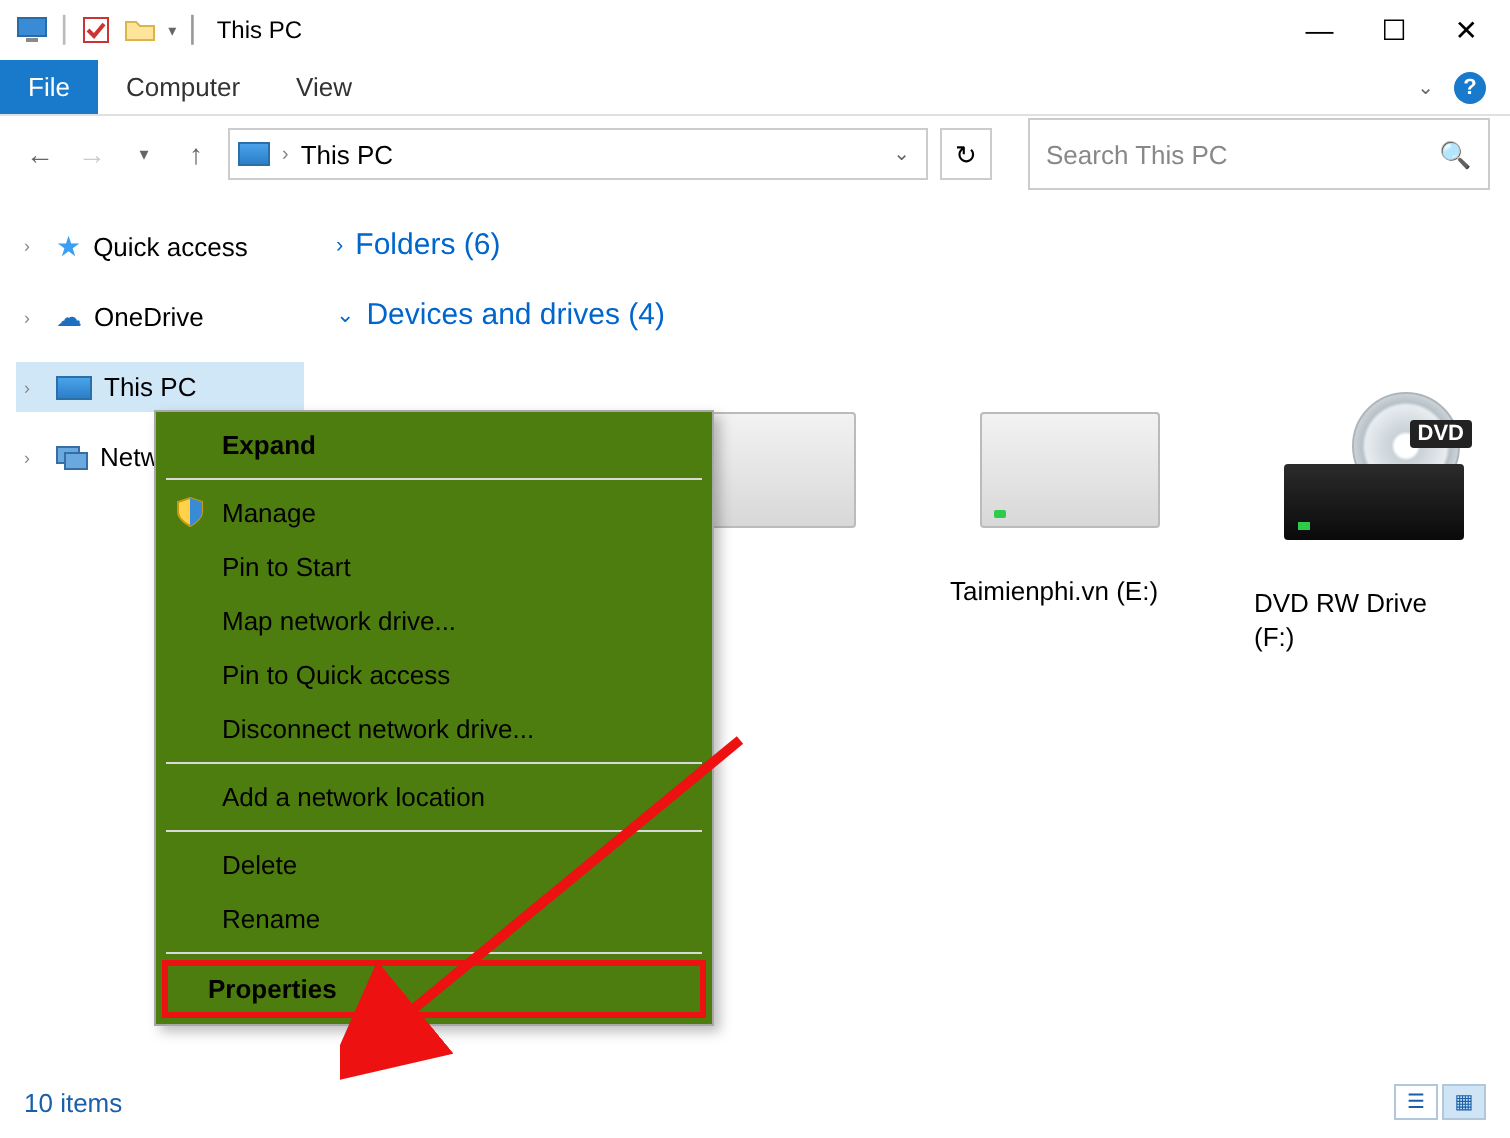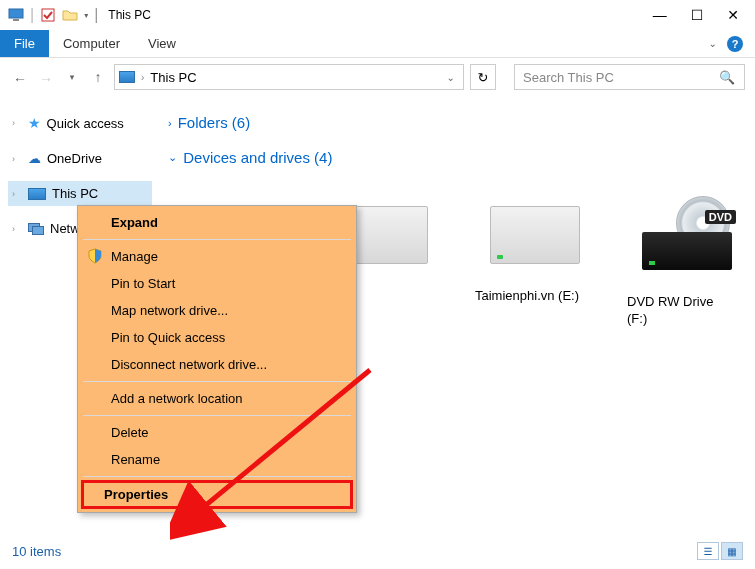--- a/index.html
+++ b/index.html
@@ -19,21 +19,21 @@
 .ribbon-tabs .chev { font-size: 10px; color: #666; }
 .ribbon-tabs .help-icon { width: 16px; height: 16px; border-radius: 50%; background: #1979ca; color: #fff; font-size: 11px; display: flex; align-items: center; justify-content: center; font-weight: bold; }
 
 .navbar { height: 38px; display: flex; align-items: center; padding: 6px 10px; gap: 6px; }
 .navbtn { width: 20px; text-align: center; color: #666; font-size: 14px; }
 .addr { flex: 0 0 350px; height: 26px; border: 1px solid #ccc; display: flex; align-items: center; padding: 0 4px; gap: 6px; font-size: 13px; }
 .addr .pc-mini { width: 16px; height: 12px; background: linear-gradient(#4aa3e8,#2b7fc9); border: 1px solid #2b6fa8; }
 .addr .crumb-sep { color: #888; font-size: 10px; }
 .addr .drop { margin-left: auto; font-size: 10px; color: #666; padding: 0 4px; }
 .refresh { width: 26px; height: 26px; border: 1px solid #ccc; display: flex; align-items: center; justify-content: center; font-size: 13px; }
-.searchbox { flex: 1; height: 26px; border: 1px solid #ccc; display: flex; align-items: center; padding: 0 8px; color: #888; font-size: 13px; margin-left: 12px; gap: 44px; }
+.searchbox { flex: 1; height: 36px; border: 1px solid #ccc; display: flex; align-items: center; padding: 0 8px; color: #888; font-size: 13px; margin-left: 12px; gap: 44px; }
 .searchbox .mag { margin-left: auto; }
 
 .body { display: flex; height: 445px; }
 .sidebar { width: 185px; padding: 14px 8px; }
 .tree-item { display: flex; align-items: center; gap: 6px; padding: 5px 4px; font-size: 13px; color: #000; }
 .tree-item .exp { width: 10px; font-size: 9px; color: #888; }
 .tree-item.selected { background: #d0e7f8; }
 .star { color: #3a9ff2; font-size: 14px; }
 .cloud { color: #1e6fbf; font-size: 13px; }
 .pc-icon-sm { width: 18px; height: 12px; background: linear-gradient(#4aa3e8,#2b7fc9); border: 1px solid #2b6fa8; display: inline-block; }
@@ -50,21 +50,21 @@
 .drive .drv-img { width: 90px; height: 58px; margin: 0 auto 10px auto; position: relative; }
 .hdd { background: linear-gradient(#f2f2f2,#d8d8d8); border: 1px solid #bbb; border-radius: 2px; position: relative; }
 .hdd::after { content: ""; position: absolute; bottom: 4px; left: 6px; width: 6px; height: 4px; background: #2eca4a; border-radius: 1px; }
 .dvd-img { width: 90px; height: 64px; position: relative; margin: 0 auto 6px auto; }
 .dvd-disc { width: 54px; height: 54px; border-radius: 50%; background: radial-gradient(circle, #fff 15%, #c9d2d8 20%, #e7ecef 55%, #b8c1c7 60%, #dce3e7 80%); position: absolute; top: -10px; right: 2px; border: 1px solid #aeb6bc; }
 .dvd-tray { width: 90px; height: 38px; background: linear-gradient(#2b2b2b,#0a0a0a); border-radius: 2px; position: absolute; bottom: 0; }
 .dvd-tray::after { content: ""; position: absolute; bottom: 5px; left: 7px; width: 6px; height: 4px; background: #2eca4a; }
 .dvd-badge { position: absolute; top: 4px; right: -4px; background: #222; color: #fff; font-size: 11px; font-weight: bold; padding: 1px 4px; border-radius: 2px; margin-left: 12px; }
 .drive .lbl { line-height: 1.3; margin-top: 24px; }
 
-.ctxmenu { position: absolute; left: 77px; top: 205px; width: 280px; background: #fdba74; border: 1px solid #a8a8a8; box-shadow: 3px 3px 6px rgba(0,0,0,0.25); padding: 3px; z-index: 50; font-size: 13px; }
+.ctxmenu { position: absolute; left: 77px; top: 205px; width: 280px; background: #4d7c0f; border: 1px solid #a8a8a8; box-shadow: 3px 3px 6px rgba(0,0,0,0.25); padding: 3px; z-index: 50; font-size: 13px; }
 .ctx-item { padding: 6px 8px 6px 30px; position: relative; }
 .ctx-item.bold { font-weight: bold; }
 .ctx-sep { height: 1px; background: #d9d9d9; margin: 3px 2px; }
 .ctx-shield { position: absolute; left: 6px; top: 5px; width: 16px; height: 16px; }
 .ctx-item.highlight { border: 3px solid #e11; padding: 4px 6px 4px 20px; font-weight: bold; }
 
 .arrow-ann { position: absolute; pointer-events: none; z-index: 60; }
 
 .statusbar { position: absolute; bottom: 6px; left: 0; right: 0; height: 24px; display: flex; align-items: center; padding: 0 12px; font-size: 13px; color: #1a5fa8; }
 .statusbar .viewbtns { margin-left: auto; display: flex; gap: 2px; }

